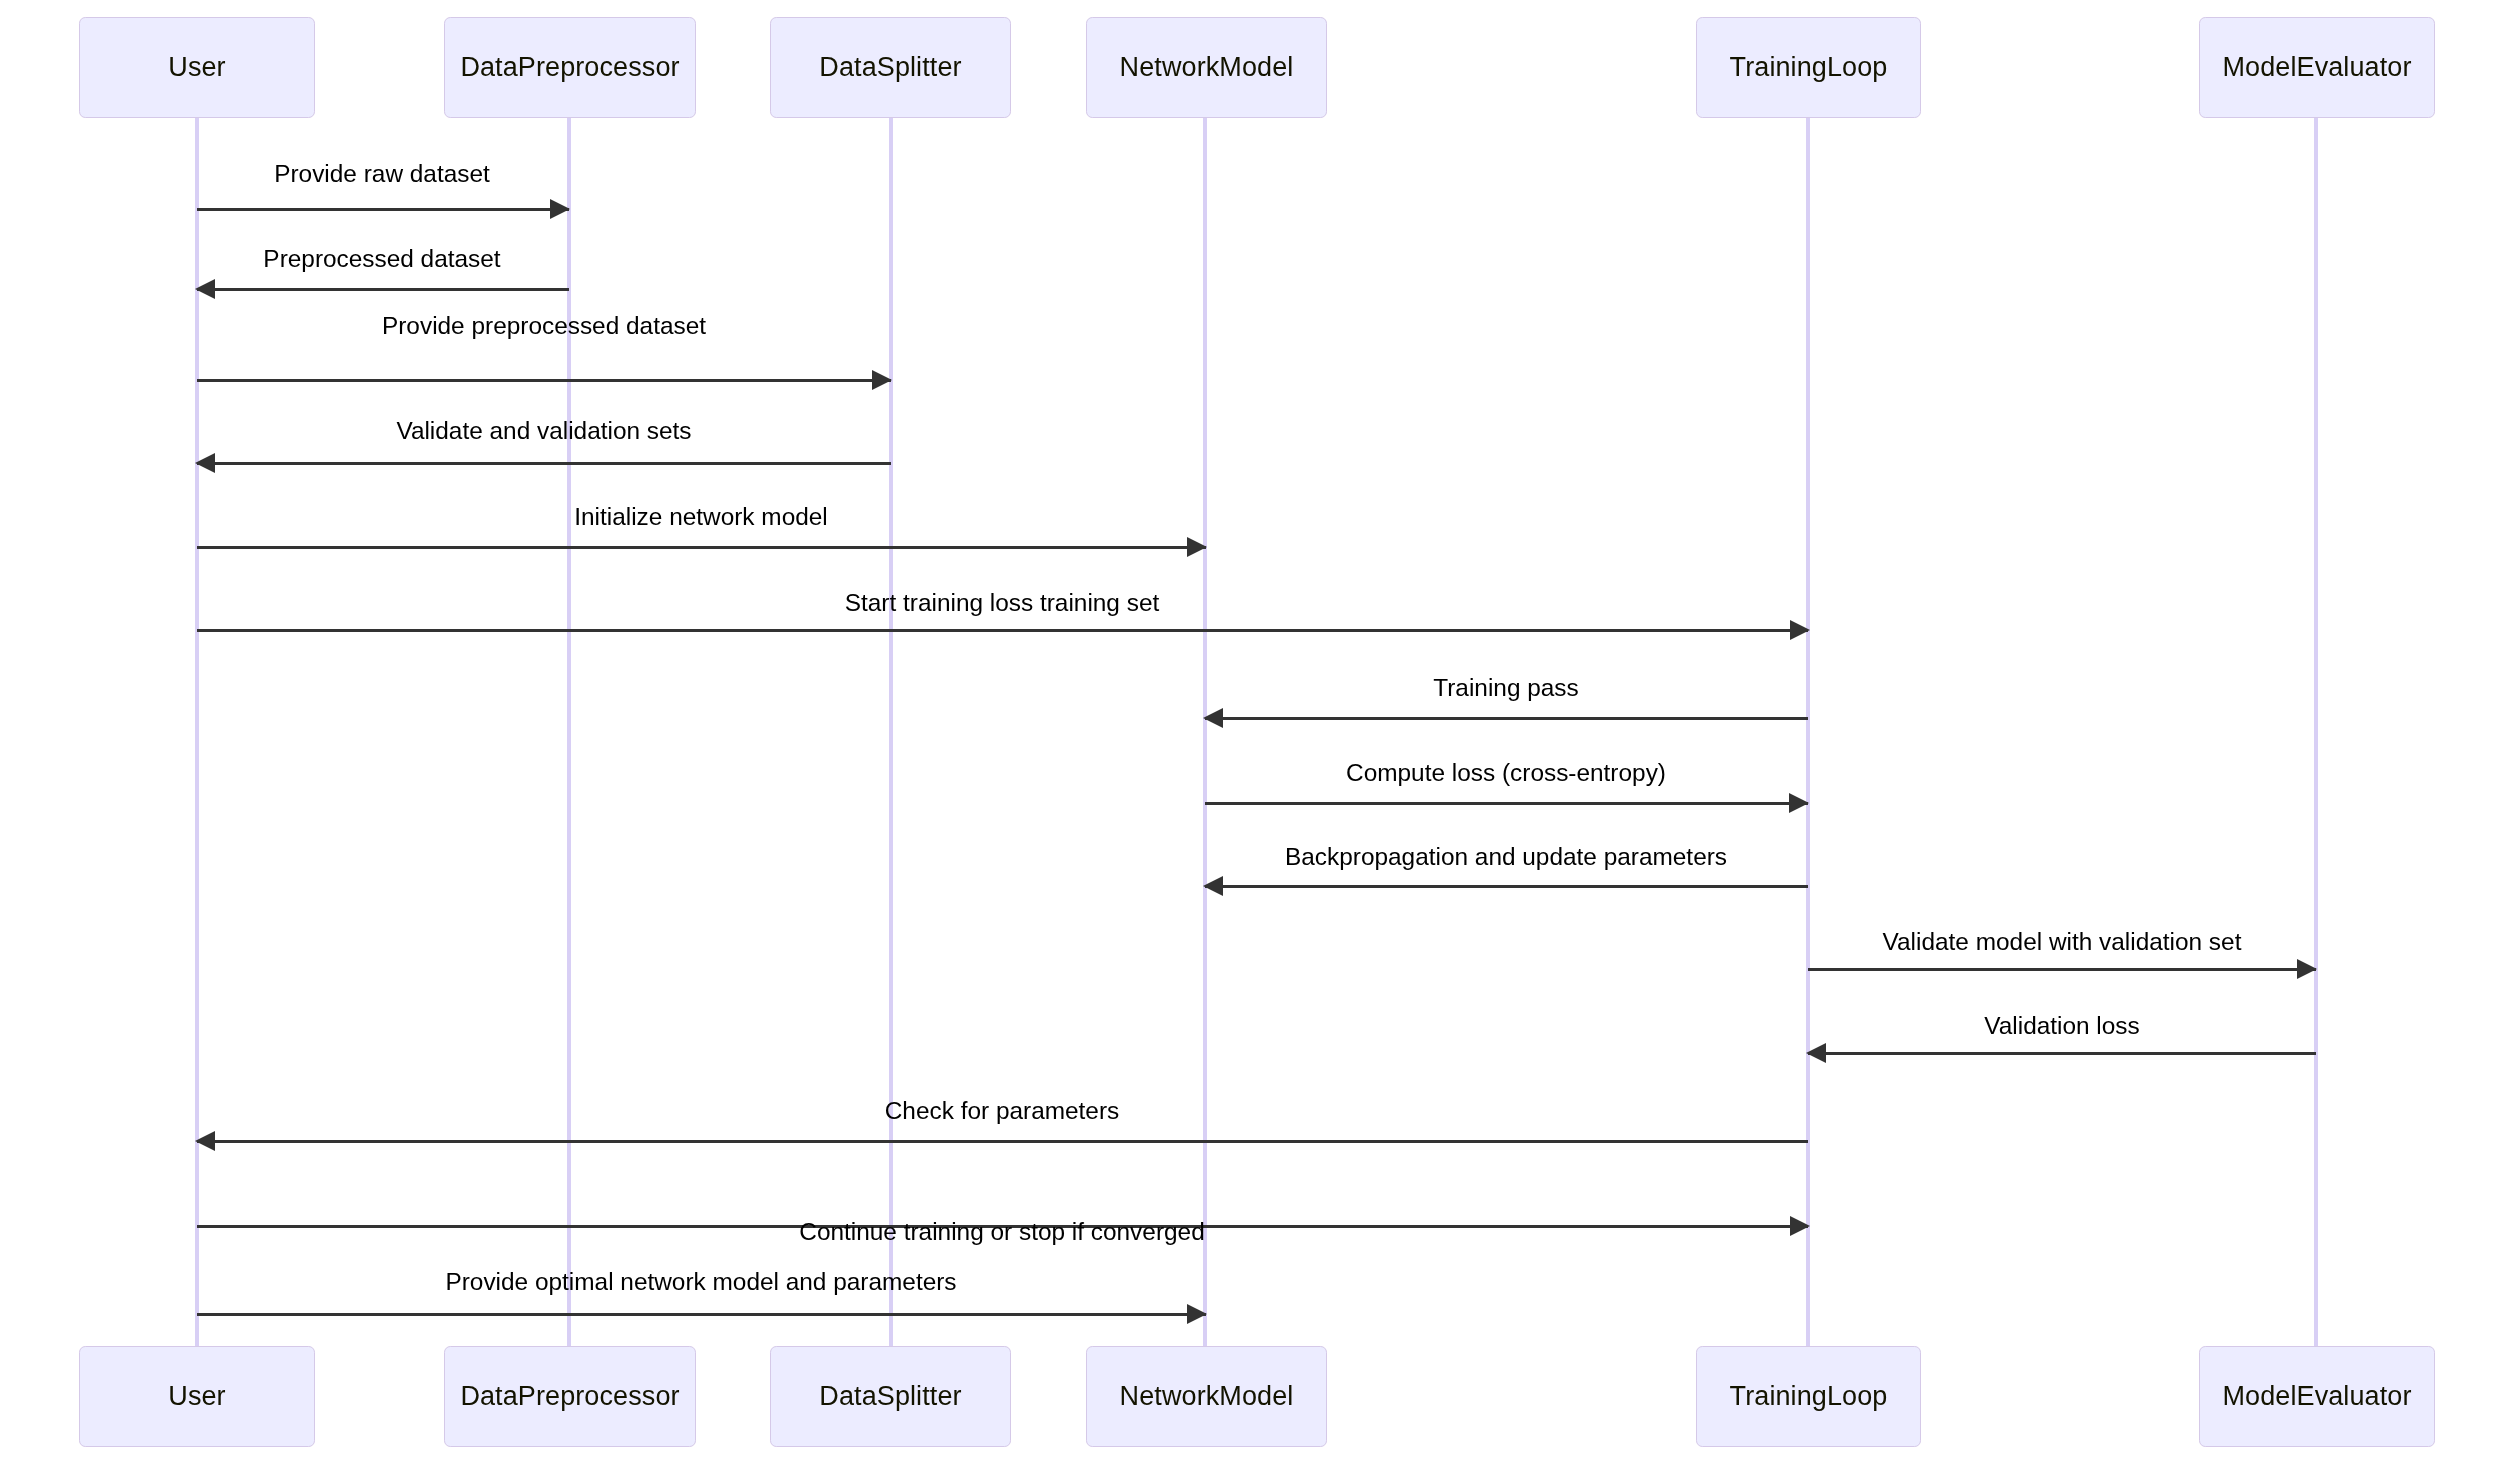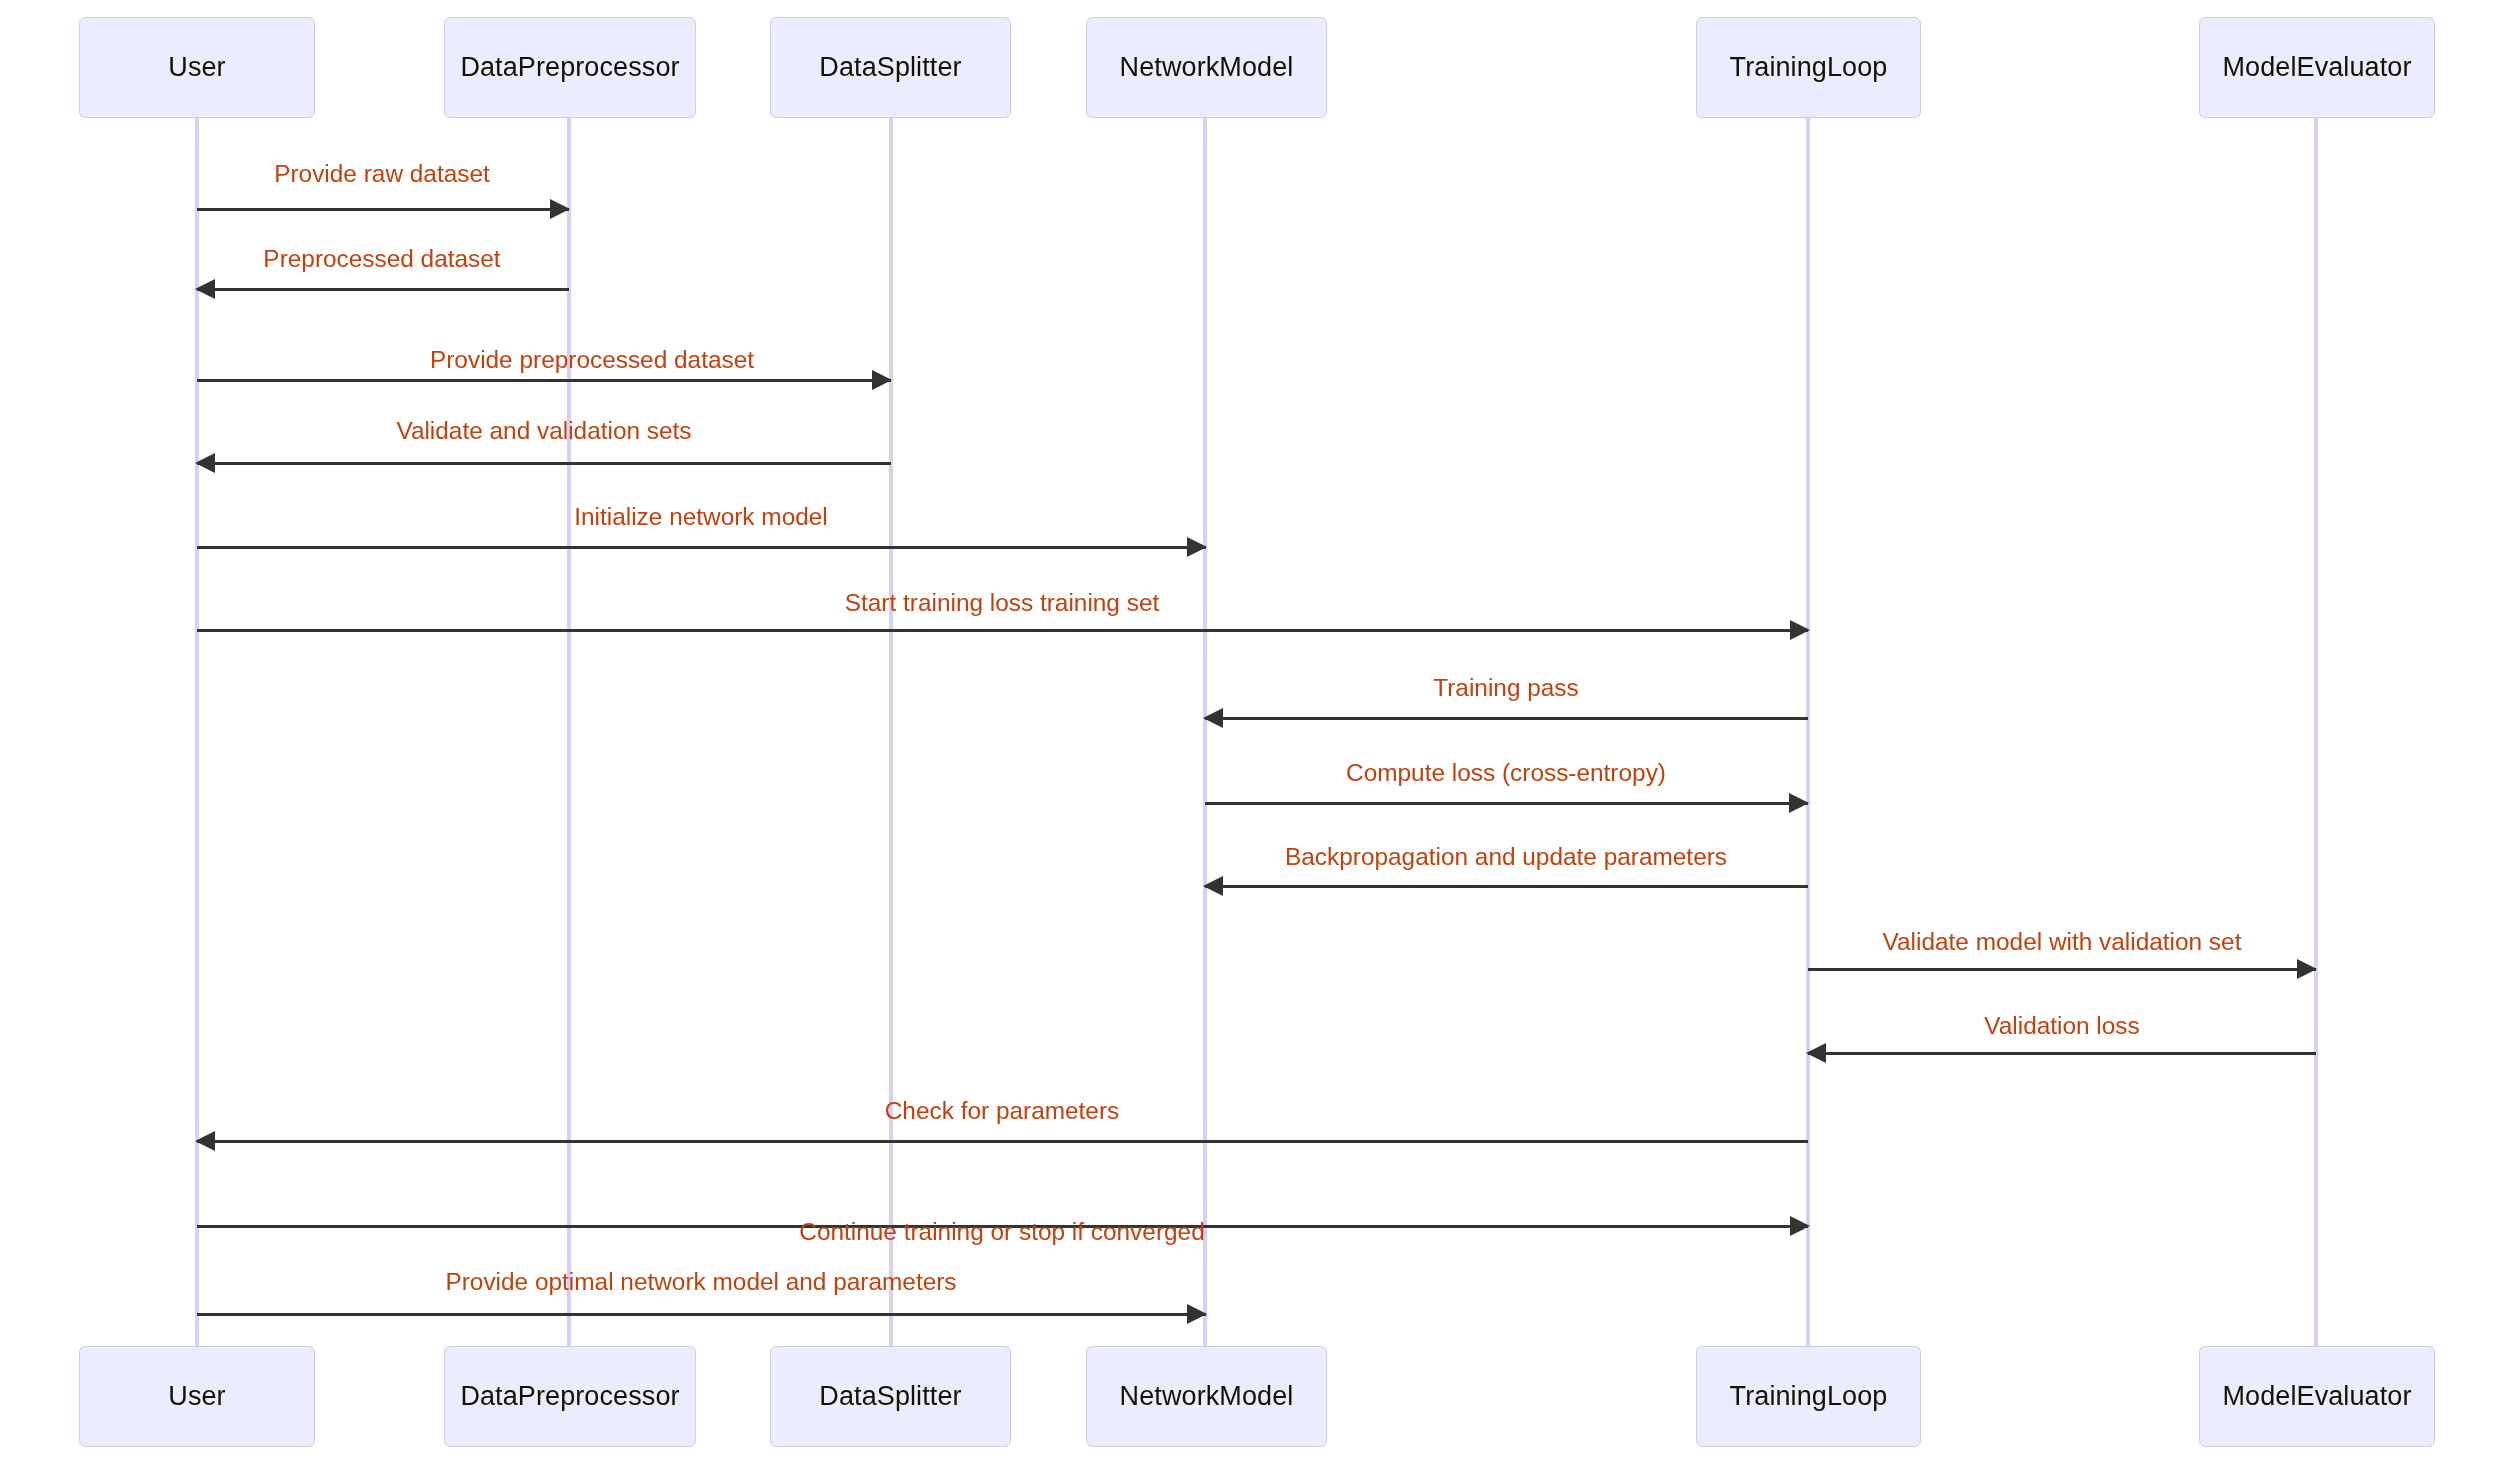--- a/index.html
+++ b/index.html
@@ -57,21 +57,21 @@
   }
   .msg-head.right{
     border-left:20.4px solid #333333;
   }
   .msg-head.left{
     border-right:20.4px solid #333333;
   }
   .msg-label{
     position:absolute;
     transform:translateX(-50%);
-    color:#c2410c;
+    color:#000000;
     font-size:24.4px;
     font-weight:400;
     white-space:nowrap;
     text-align:center;
   }
 </style>
 </head>
 <body>
 
 <div id="diagram">
@@ -114,21 +114,21 @@
       <div class="msg-label" style="left: 382px; top: 160px;">Provide raw dataset</div>
       <div class="msg" style="left: 197px; top: 288px; width: 372px;">
         <div class="msg-line" style="width: 372px;"></div>
         <div class="msg-head left" style="left: -1.6px;"></div>
       </div>
       <div class="msg-label" style="left: 382px; top: 245px;">Preprocessed dataset</div>
       <div class="msg" style="left: 197px; top: 379px; width: 694px;">
         <div class="msg-line" style="width: 694px;"></div>
         <div class="msg-head right" style="left: 675px;"></div>
       </div>
-      <div class="msg-label" style="left: 544px; top: 346px; margin-left: 48px;">Provide preprocessed dataset</div>
+      <div class="msg-label" style="left: 544px; top: 312px;">Provide preprocessed dataset</div>
       <div class="msg" style="left: 197px; top: 462px; width: 694px;">
         <div class="msg-line" style="width: 694px;"></div>
         <div class="msg-head left" style="left: -1.6px;"></div>
       </div>
       <div class="msg-label" style="left: 544px; top: 417px;">Validate and validation sets</div>
       <div class="msg" style="left: 197px; top: 546px; width: 1009px;">
         <div class="msg-line" style="width: 1009px;"></div>
         <div class="msg-head right" style="left: 990px;"></div>
       </div>
       <div class="msg-label" style="left: 701px; top: 503px;">Initialize network model</div>

